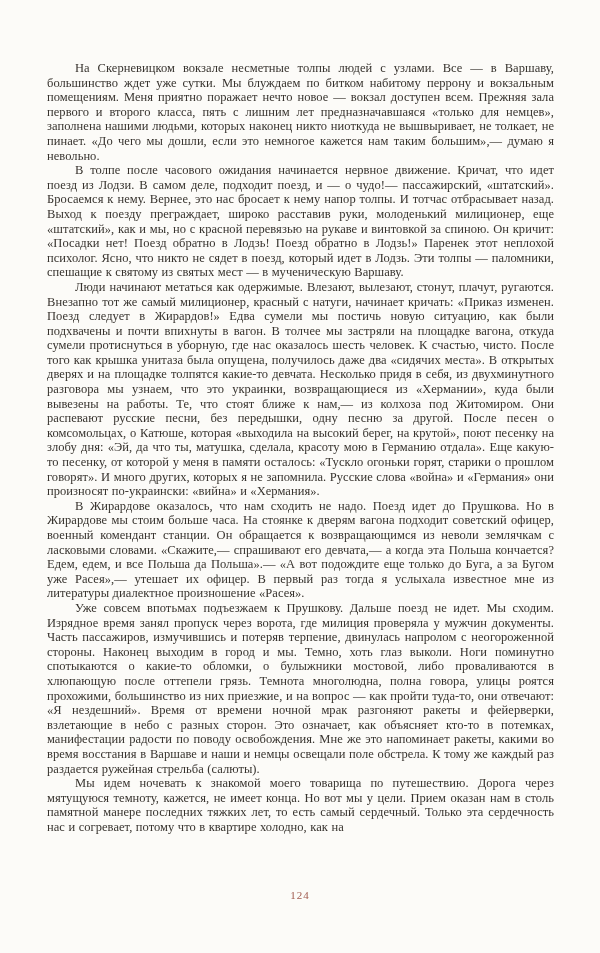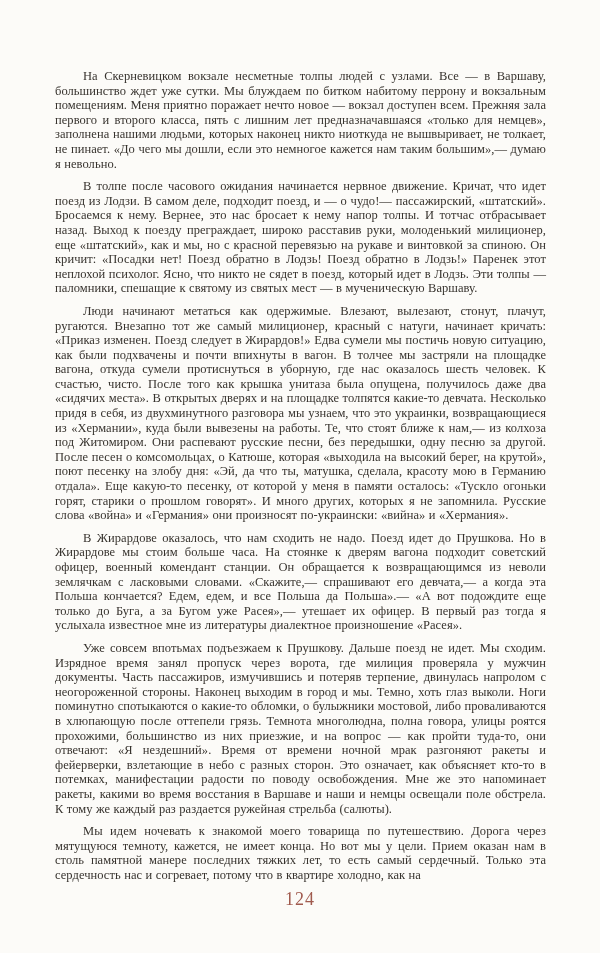--- a/index.html
+++ b/index.html
@@ -22,31 +22,31 @@
     top: 61px;
     width: 507px;
     color: #37332e;
     font-size: 12.5px;
     line-height: 14.6px;
     text-align: justify;
     letter-spacing: 0.05px;
     word-spacing: 0.3px;
   }
   .text-block p {
-    margin: 8px;
+    margin: 0;
     padding: 0;
     text-indent: 28px;
   }
   .page-number {
     position: absolute;
     left: 0;
     top: 889px;
     width: 600px;
     text-align: center;
-    font-size: 18px;
+    font-size: 11px;
     color: #a05a4e;
     letter-spacing: 1px;
   }
 </style>
 </head>
 <body>
 
 <div class="page">
   <div class="text-block">
     <p>На Скерневицком вокзале несметные толпы людей с узлами. Все — в Варшаву, большинство ждет уже сутки. Мы блуждаем по битком набитому перрону и вокзальным помещениям. Меня приятно поражает нечто новое — вокзал доступен всем. Прежняя зала первого и второго класса, пять с лишним лет предназначавшаяся «только для немцев», заполнена нашими людьми, которых наконец никто ниоткуда не вышвыривает, не толкает, не пинает. «До чего мы дошли, если это немногое кажется нам таким большим»,— думаю я невольно.</p>

